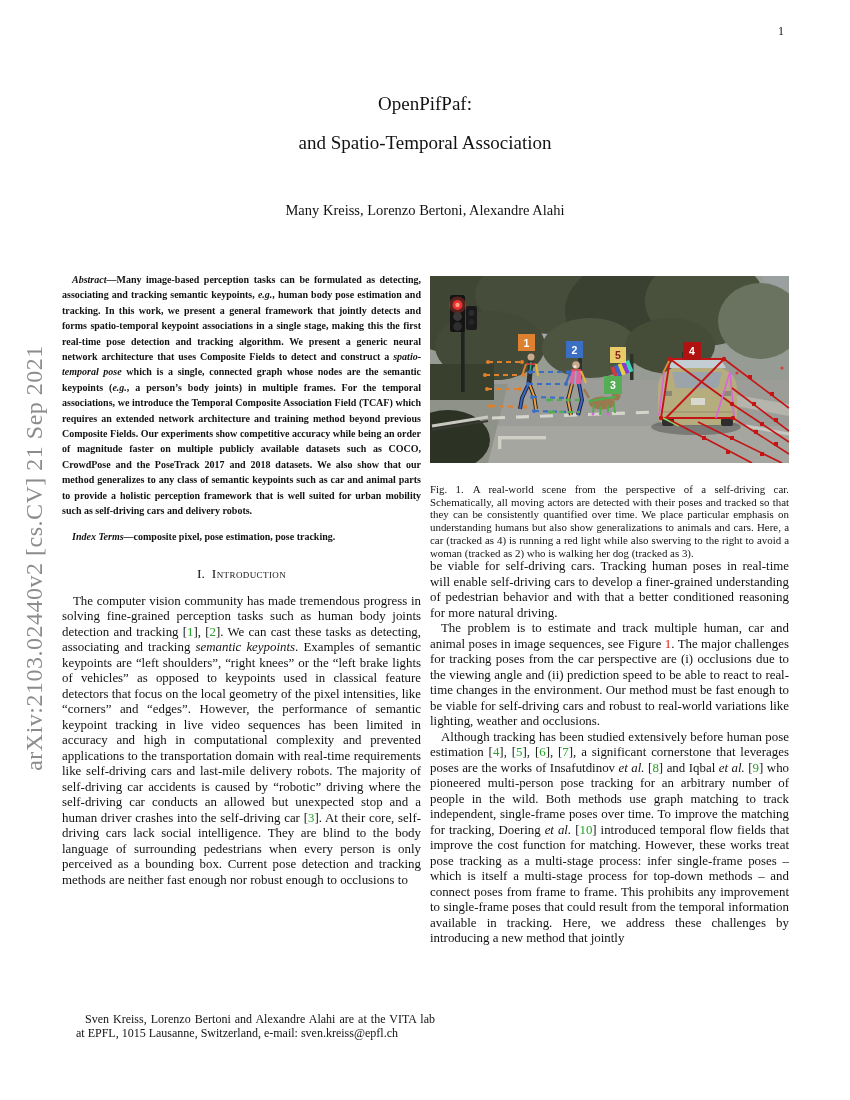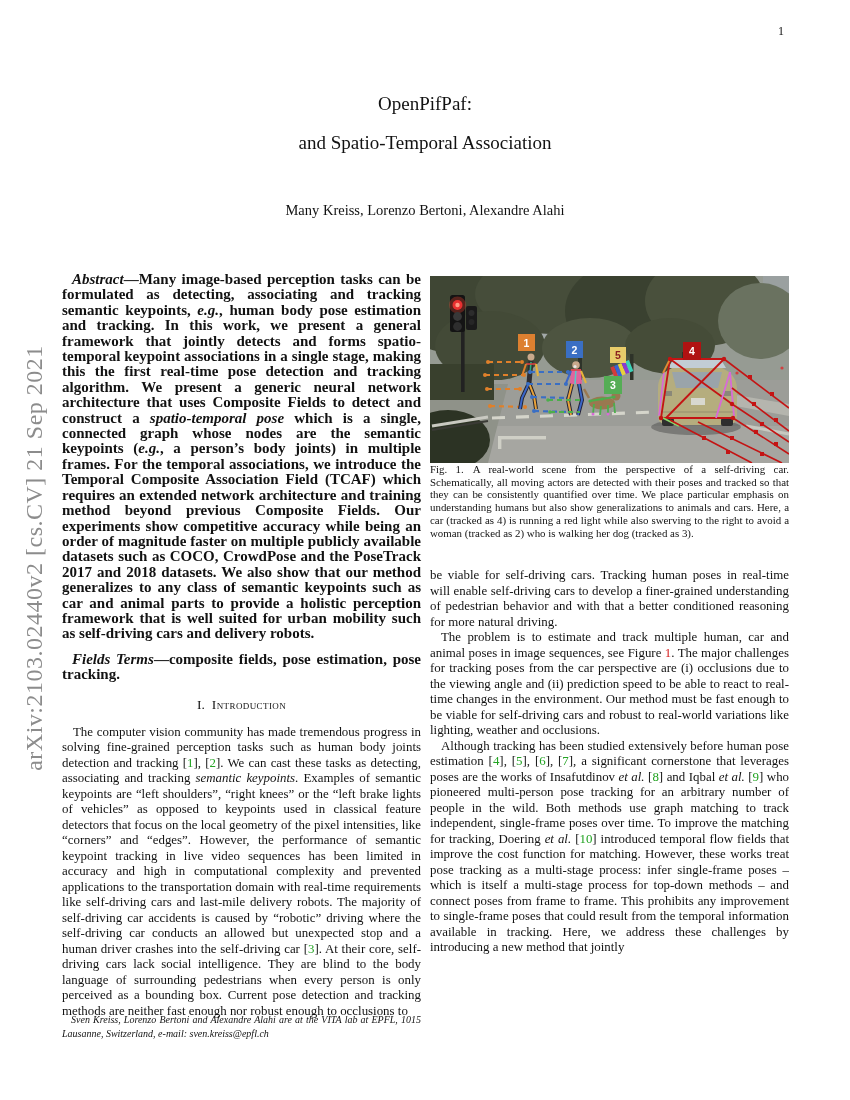--- a/index.html
+++ b/index.html
@@ -15,35 +15,35 @@
     font-size:24px; color:#8c8c8c; letter-spacing:0.5px; white-space:nowrap;
   }
   .title-block { position:absolute; top:84px; left:40px; right:40px; text-align:center;
     font-size:19px; line-height:39px; font-weight:400; }
   .authors { position:absolute; top:202px; left:0; right:0; text-align:center; font-size:14.5px; }
 
   .col-left  { position:absolute; left:62px;  top:272px; width:359px; }
   .col-right { position:absolute; left:430px; top:276px; width:359px; }
 
   .abstract, .index-terms {
-    font-weight:bold; font-size:15px; line-height:15.4px;
+    font-weight:bold; font-size:10px; line-height:15.4px;
     text-align:justify; text-indent:10px; margin:0;
   }
   .index-terms { margin-top:10px; }
-  .section-heading { margin-top:14px; margin-bottom:12px; text-align:center; font-size:13.5px; }
+  .section-heading { margin-top:22px; margin-bottom:12px; text-align:center; font-size:13.5px; }
   .section-heading .sc { font-variant:small-caps; margin-left:7px; letter-spacing:0.4px; }
   .body-par { font-size:12.9px; line-height:15.5px; text-align:justify; text-indent:11px; margin:0; }
 
   .figure-image { display:block; width:359px; height:187px; }
-  .caption { margin-top:0; font-size:10.9px; line-height:12.7px; text-align:justify; }
+  .caption { margin-top:20px; font-size:10.9px; line-height:12.7px; text-align:justify; }
   .caption .cap-label { margin-right:9px; }
-  .col2-text { margin-top:29px; }
-
-  .footnote { position:absolute; left:62px; top:1013px; width:359px;
-    font-size:10px; line-height:13.6px; text-align:justify; text-indent:9px;font-style:italic; }
+  .col2-text { }
+
+  .footnote { position:absolute; left:76px; top:1013px; width:359px;
+    font-size:12px; line-height:13.6px; text-align:justify; text-indent:9px; }
 
   .seg-i { font-style:italic; }
   .seg-g { color:#22a322; }
   .seg-r { color:#d62020; }
 </style>
 </head>
 <body>
 
 <div class="page">
 
@@ -53,21 +53,21 @@
 
   <div class="title-block">
     <div>OpenPifPaf:</div>
     <div>and Spatio-Temporal Association</div>
   </div>
 
   <div class="authors">Many Kreiss, Lorenzo Bertoni, Alexandre Alahi</div>
 
   <div class="col-left">
     <p class="abstract"><span class="seg-i">Abstract</span><span>—Many image-based perception tasks can be formulated as detecting, associating and tracking semantic keypoints, </span><span class="seg-i">e.g.</span><span>, human body pose estimation and tracking. In this work, we present a general framework that jointly detects and forms spatio-temporal keypoint associations in a single stage, making this the first real-time pose detection and tracking algorithm. We present a generic neural network architecture that uses Composite Fields to detect and construct a </span><span class="seg-i">spatio-temporal pose</span><span> which is a single, connected graph whose nodes are the semantic keypoints (</span><span class="seg-i">e.g.</span><span>, a person’s body joints) in multiple frames. For the temporal associations, we introduce the Temporal Composite Association Field (TCAF) which requires an extended network architecture and training method beyond previous Composite Fields. Our experiments show competitive accuracy while being an order of magnitude faster on multiple publicly available datasets such as COCO, CrowdPose and the PoseTrack 2017 and 2018 datasets. We also show that our method generalizes to any class of semantic keypoints such as car and animal parts to provide a holistic perception framework that is well suited for urban mobility such as self-driving cars and delivery robots.</span></p>
-    <p class="index-terms"><span class="seg-i">Fields Terms</span><span>—composite fields, pose estimation, pose tracking.</span></p>
+    <p class="index-terms"><span class="seg-i">Index Terms</span><span>—composite pixel, pose estimation, pose tracking.</span></p>
     <div class="section-heading">
       <span>I.</span><span class="sc">Introduction</span>
     </div>
     <p class="body-par"><span>The computer vision community has made tremendous progress in solving fine-grained perception tasks such as human body joints detection and tracking [</span><span class="seg-g">1</span><span>], [</span><span class="seg-g">2</span><span>]. We can cast these tasks as detecting, associating and tracking </span><span class="seg-i">semantic keypoints</span><span>. Examples of semantic keypoints are “left shoulders”, “right knees” or the “left brake lights of vehicles” as opposed to keypoints used in classical feature detectors that focus on the local geometry of the pixel intensities, like “corners” and “edges”. However, the performance of semantic keypoint tracking in live video sequences has been limited in accuracy and high in computational complexity and prevented applications to the transportation domain with real-time requirements like self-driving cars and last-mile delivery robots. The majority of self-driving car accidents is caused by “robotic” driving where the self-driving car conducts an allowed but unexpected stop and a human driver crashes into the self-driving car [</span><span class="seg-g">3</span><span>]. At their core, self-driving cars lack social intelligence. They are blind to the body language of surrounding pedestrians when every person is only perceived as a bounding box. Current pose detection and tracking methods are neither fast enough nor robust enough to occlusions to</span></p>
   </div>
 
   <div class="col-right">
 
     <svg class="figure-image" viewBox="0 0 359 187" xmlns="http://www.w3.org/2000/svg">
 

